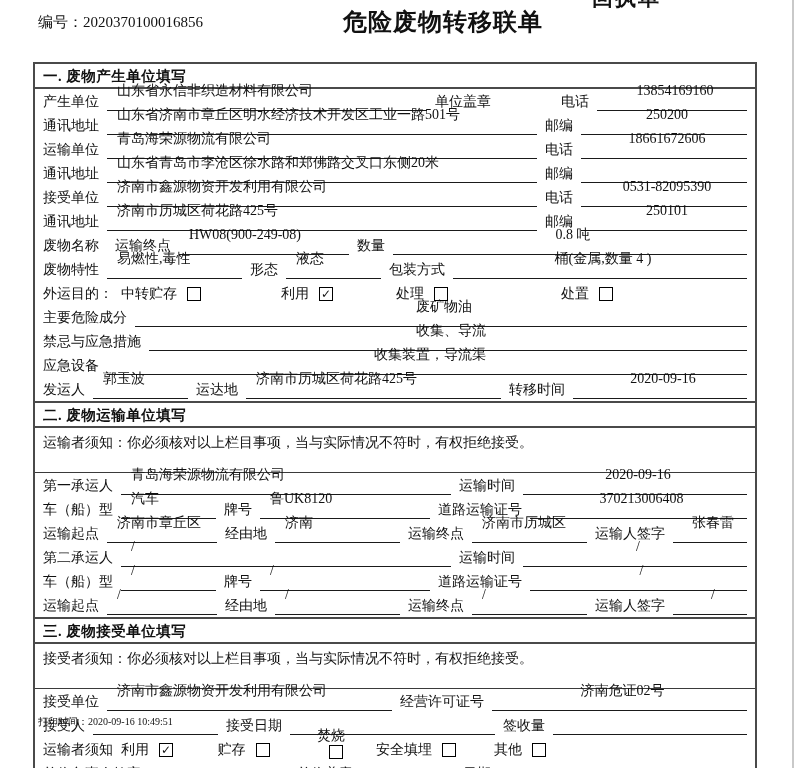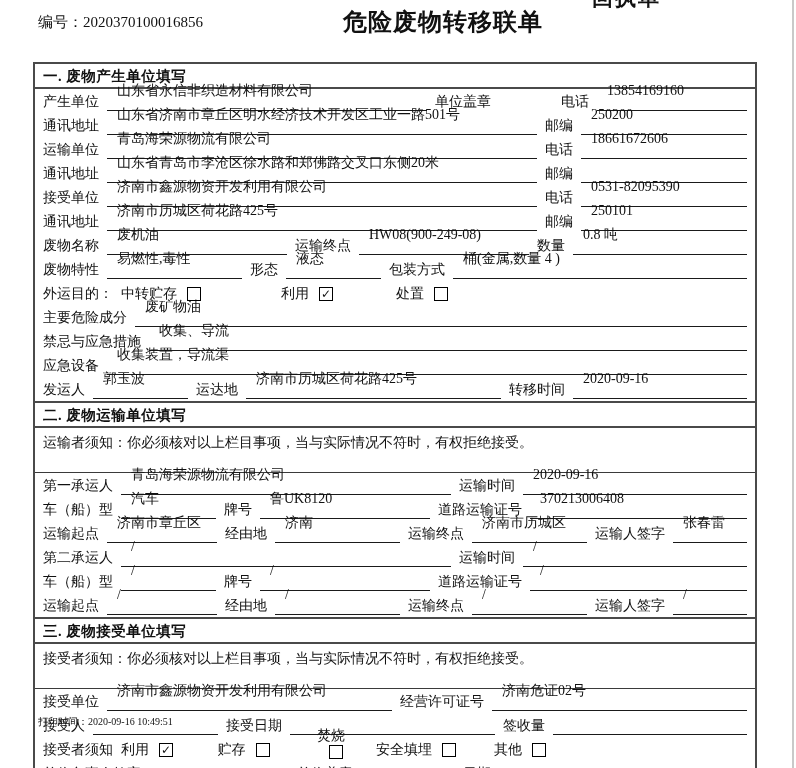--- a/index.html
+++ b/index.html
@@ -45,21 +45,21 @@
     height:45px; align-items:center; padding-bottom:16px;
     border-bottom:1.5px solid #3a3a3a;
   }
   .seg-l { white-space:nowrap; line-height:19px; flex-shrink:0; margin-right:8px; }
   .seg-l:not(:first-child) { margin-left:8px; }
   .seg-v {
     border-bottom:1px solid #1a1a1a; line-height:19px; flex-shrink:0;
     padding:0 4px 10px 10px; box-sizing:border-box;
     white-space:nowrap; overflow:hidden;
   }
-  .seg-v.grow { flex:1 1 auto; }
+  .seg-v.grow { flex:1 1 auto;text-align:center; }
   .seg-c { display:flex; align-items:center; line-height:19px; flex-shrink:0; white-space:nowrap; }
   .cbx {
     display:inline-block; width:12px; height:12px; border:1.6px solid #000;
     margin-left:10px; font-size:12px; line-height:12px; text-align:center;
     box-sizing:content-box; position:relative; top:0;
     font-family:"DejaVu Sans",sans-serif;
   }
   .seg-n { line-height:19px; white-space:nowrap; }
   
   .print-line { position:absolute; left:38px; top:715px; font-size:10px; white-space:nowrap; }
@@ -110,21 +110,20 @@
         <span class="seg-v grow">0531-82095390</span>
       </div>
       <div class="row">
         <span class="seg-l">通讯地址</span>
         <span class="seg-v" style="width: 430px;">济南市历城区荷花路425号</span>
         <span class="seg-l">邮编</span>
         <span class="seg-v grow">250101</span>
       </div>
       <div class="row">
         <span class="seg-l">废物名称</span>
-        <span class="seg-v" style="width: 180px;">废机油</span>
         <span class="seg-l">运输终点</span>
         <span class="seg-v" style="width: 170px;">HW08(900-249-08)</span>
         <span class="seg-l">数量</span>
         <span class="seg-v grow">0.8 吨</span>
       </div>
       <div class="row">
         <span class="seg-l">废物特性</span>
         <span class="seg-v" style="width: 135px;">易燃性,毒性</span>
         <span class="seg-l">形态</span>
         <span class="seg-v" style="width: 95px;">液态</span>
@@ -133,20 +132,24 @@
       </div>
       <div class="row">
         <span class="seg-l">外运目的：</span>
         <span class="seg-c" style="width: 160px;">
           <span>中转贮存</span>
           <span class="cbx"></span>
         </span>
         <span class="seg-c" style="width: 115px;">
           <span>利用</span>
           <span class="cbx">✓</span>
+        </span>
+        <span class="seg-c" style="width: 165px;">
+          <span>处理</span>
+          <span class="cbx"></span>
         </span>
         <span class="seg-c">
           <span>处置</span>
           <span class="cbx"></span>
         </span>
       </div>
       <div class="row">
         <span class="seg-l">主要危险成分</span>
         <span class="seg-v grow">废矿物油</span>
       </div>
@@ -234,21 +237,21 @@
       </div>
       <div class="row">
         <span class="seg-l">接受人</span>
         <span class="seg-v" style="width: 125px;"></span>
         <span class="seg-l">接受日期</span>
         <span class="seg-v" style="width: 205px;"></span>
         <span class="seg-l">签收量</span>
         <span class="seg-v grow"></span>
       </div>
       <div class="row">
-        <span class="seg-l">接受者须知</span>
+        <span class="seg-l">运输者须知</span>
         <span class="seg-c" style="width: 80px;">
           <span>利用</span>
           <span class="cbx">✓</span>
         </span>
         <span class="seg-c" style="width: 85px; justify-content: center;">
           <span>贮存</span>
           <span class="cbx"></span>
         </span>
         <span class="seg-c" style="width: 90px; flex-direction: column;">
           <span>焚烧</span>

